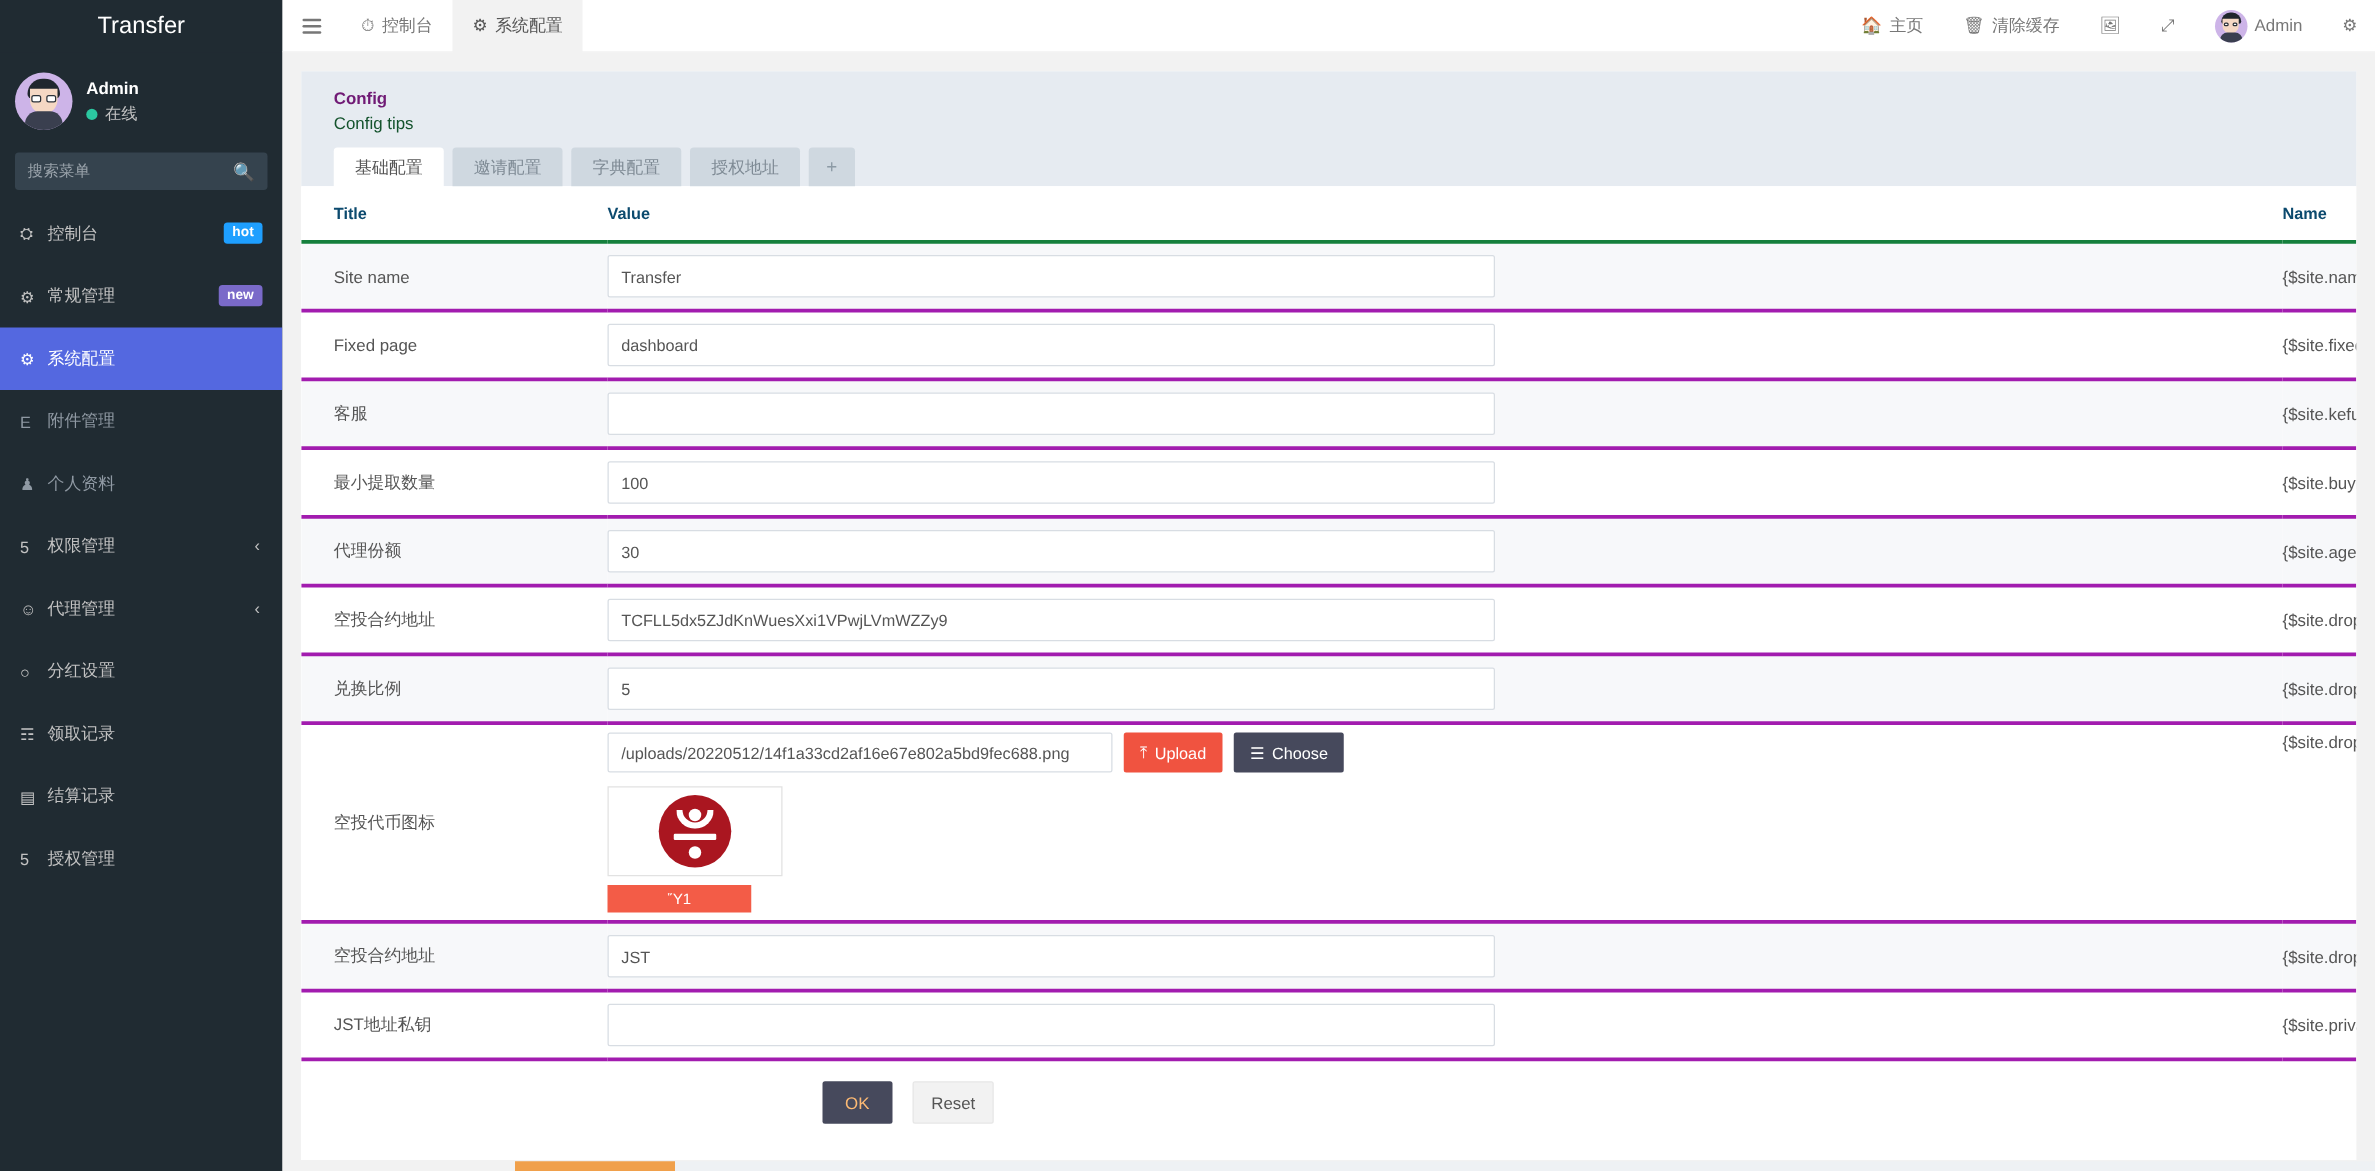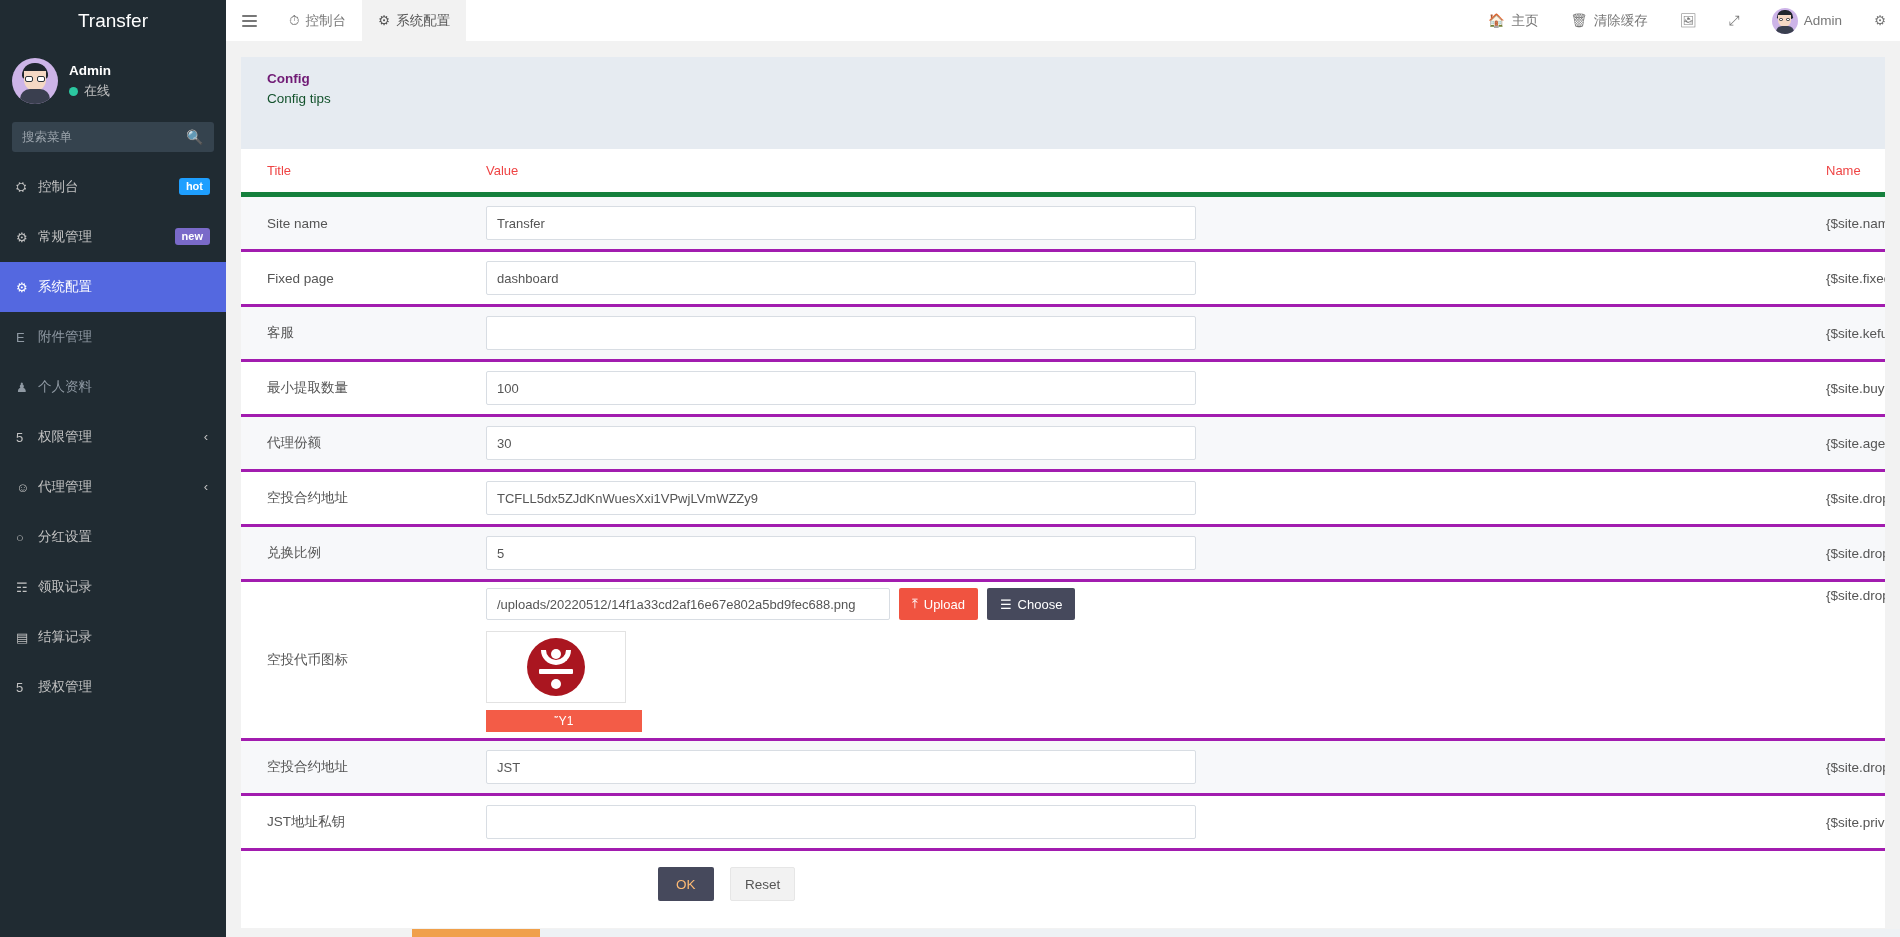--- a/index.html
+++ b/index.html
@@ -145,23 +145,23 @@
     cursor:pointer;
   }
   .tab.active { background:#fff; color:#555; }
   .tab.plus { padding:0 14px; color:#8c9aa5; font-size:15px; }
 
   
   #table-wrap { position:absolute; left:0; top:92px; right:0; bottom:0; overflow:hidden; background:#fff; }
   table.cfg { width:100%; border-collapse:collapse; table-layout:fixed; }
   table.cfg th {
     text-align:left;
-    font-size:13px; font-weight:normal; color:#ef4444;
+    font-size:13px; font-weight:bold; color:#0c4a6e;
     padding: 14px 0 14px 0;
-    border-bottom:5px solid #15803d;
+    border-bottom:3px solid #15803d;
   }
   table.cfg td {
     font-size:13.5px; color:#555;
     padding: 9px 0;
     vertical-align: middle;
     border-bottom:3px solid #a21caf;
   }
   table.cfg tbody tr:nth-child(odd) td { background:#f7f8fa; }
   table.cfg tbody tr:nth-child(even) td { background:#fff; }
   .col-title { width: 245px; padding-left:26px !important; }
@@ -206,21 +206,21 @@
   .jst-bowl {
     position:absolute; left:14px; top:12px; width:30px; height:15px;
     border:5px solid #fff; border-top:none;
     border-radius: 0 0 16px 16px;
   }
   .jst-dot-top { position:absolute; left:24px; top:11px; width:10px; height:10px; border-radius:50%; background:#fff; }
   .jst-bar { position:absolute; left:12px; top:31px; width:34px; height:5px; background:#fff; border-radius:1px; }
   .jst-dot-bot { position:absolute; left:24px; top:41px; width:10px; height:10px; border-radius:50%; background:#fff; }
 
   .del-bar {
-    width:156px; height:22px; background:#f35c47;
+    width:115px; height:22px; background:#f35c47;
     margin-top:7px; color:#fff; font-size:12px;
     display:flex; align-items:center; justify-content:center; cursor:pointer;
   }
   .form-footer { padding: 16px 0 16px 0; }
   .btn-ok {
     background:#46495c; color:#fdba74; height:34px; padding:0 18px;
     border:none; border-radius:2px; font-size:13.5px; cursor:pointer; font-family:inherit;
   }
   .btn-reset {
     background:#f2f2f2; color:#555; height:34px; padding:0 14px;
@@ -370,20 +370,27 @@
     </div>
   </div>
 </div>
 
 <div id="body">
   <div id="card">
 
     <div id="card-head">
       <div class="card-title">Config</div>
       <div class="card-tips">Config tips</div>
+      <div id="tabs">
+          <div class="tab active">基础配置</div>
+          <div class="tab">邀请配置</div>
+          <div class="tab">字典配置</div>
+          <div class="tab">授权地址</div>
+          <div class="tab plus">+</div>
+        </div>
     </div>
 
     <div id="table-wrap">
       <table class="cfg">
         <thead>
           <tr>
             <th class="col-title">Title</th>
             <th class="col-value">Value</th>
             <th class="col-name">Name</th>
           </tr>

